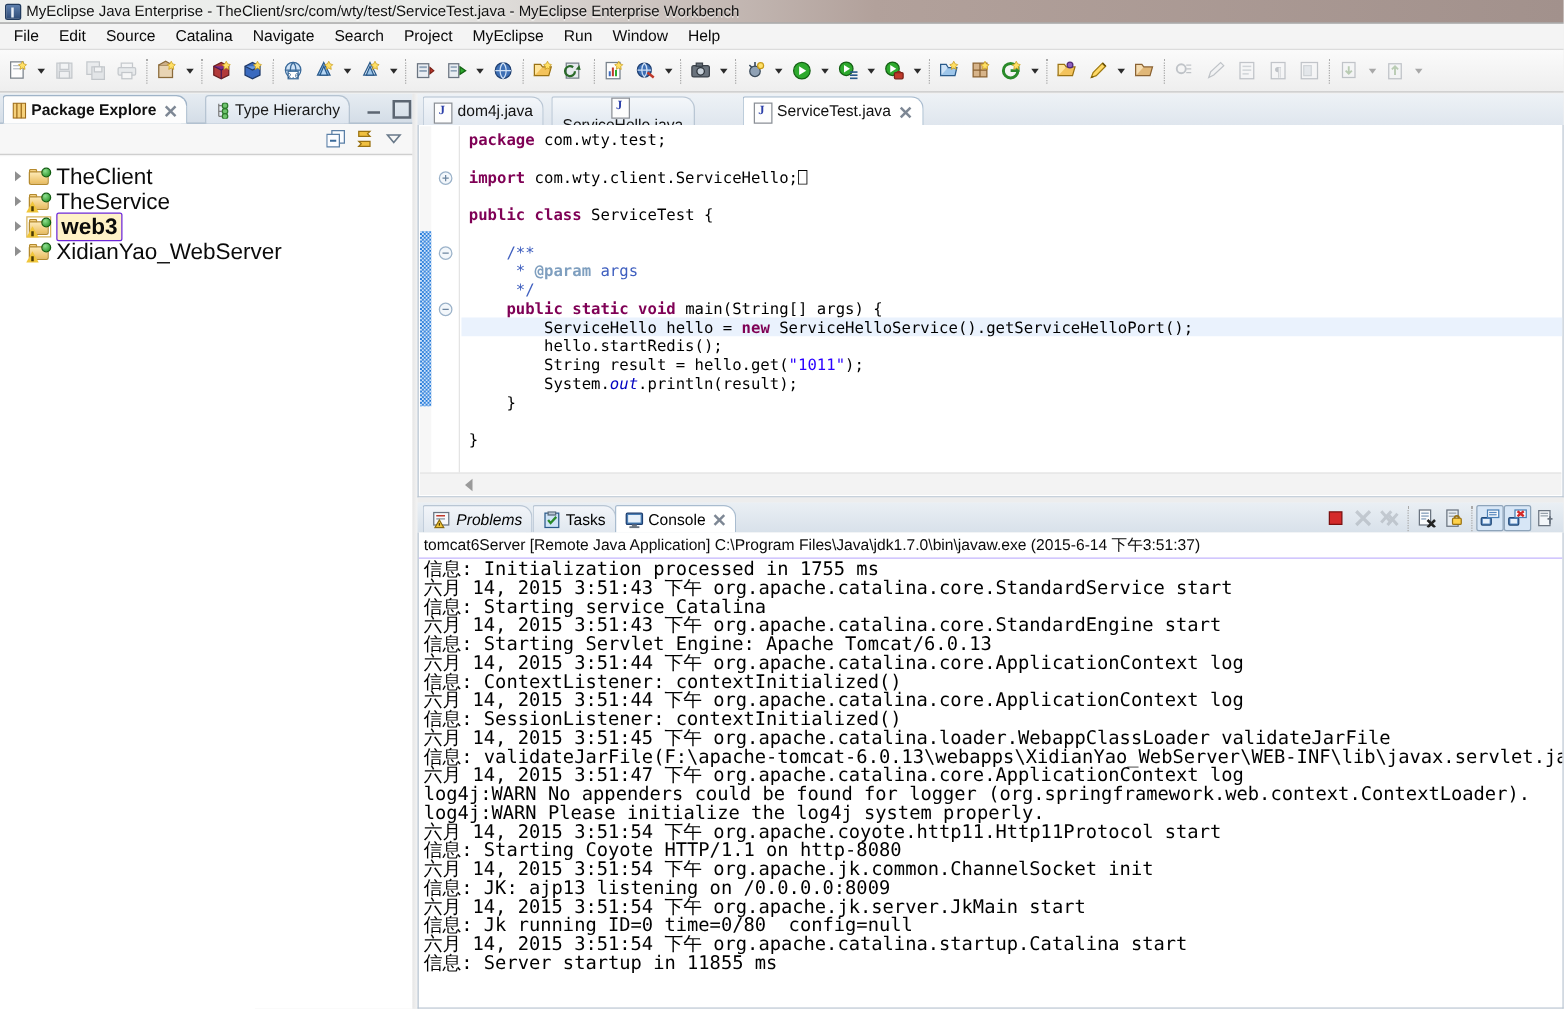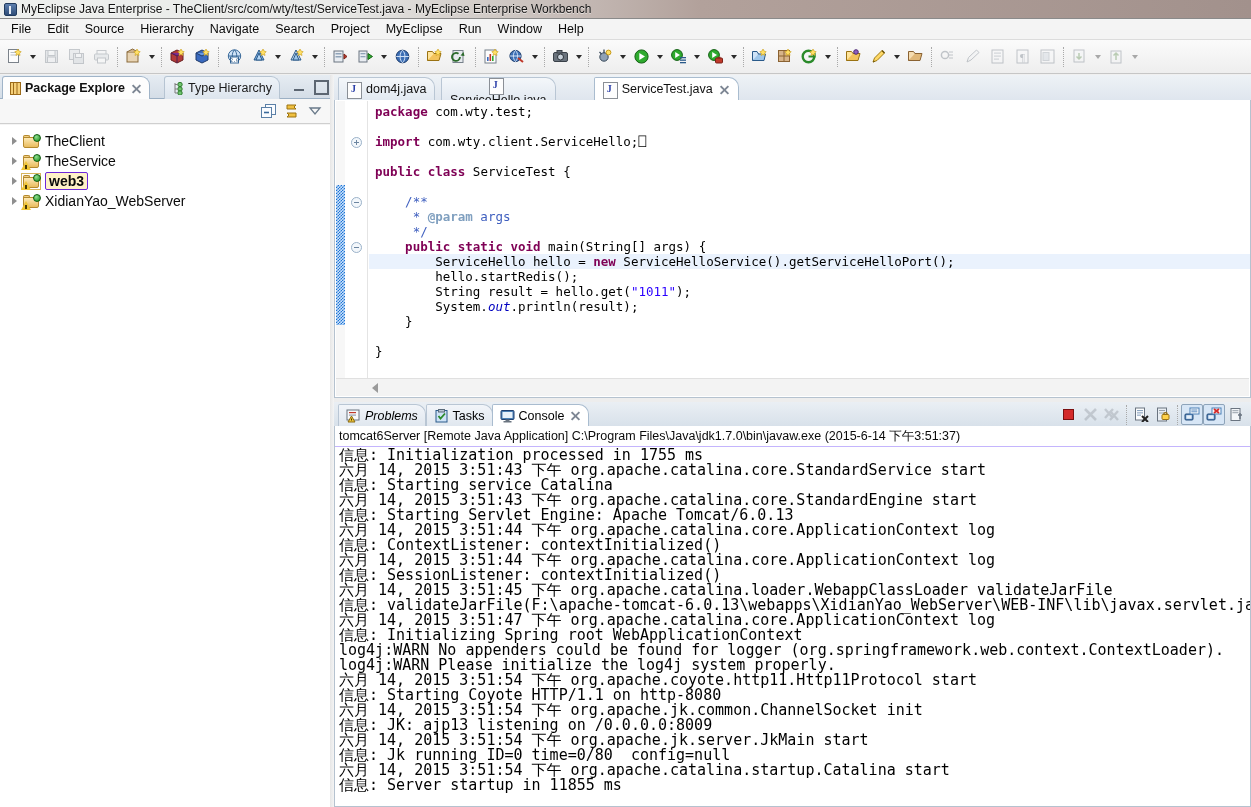--- a/index.html
+++ b/index.html
@@ -123,21 +123,21 @@
     border: 2px solid #5c6672;
   }
 
   .viewtoolbar {
     height: 25px; background: #f7f7f7; border-bottom: 1px solid #cfcfcf;
     display: flex; align-items: center; justify-content: flex-end; padding-right: 5px;
   }
   .vtb { width: 21px; height: 20px; margin-left: 2px; display: flex; align-items: center; justify-content: center; }
 
   .treearea { position: absolute; left: 0; top: 50px; right: 0; bottom: 0; background: #fff; padding-top: 6px; }
-  .trow { height: 20px; display: flex; align-items: center; padding-left: 8px; font-size: 14px; }
+  .trow { height: 20px; display: flex; align-items: center; padding-left: 8px; font-size: 18px; }
   .twist { width: 14px; height: 14px; position: relative; flex: 0 0 auto; }
   .twist::after {
     content: ""; position: absolute; left: 4px; top: 3px;
     width: 0; height: 0;
     border-top: 4px solid transparent; border-bottom: 4px solid transparent;
     border-left: 5px solid #8f8f8f;
   }
   .projicon { width: 18px; height: 15px; position: relative; margin-right: 5px; flex: 0 0 auto; }
   .folderbase {
     position: absolute; left: 1px; top: 3px; width: 16px; height: 11px;
@@ -303,21 +303,21 @@
 
   <div class="titlebar">
     <div class="winicon"></div>
     <div class="ttl">MyEclipse Java Enterprise - TheClient/src/com/wty/test/ServiceTest.java - MyEclipse Enterprise Workbench</div>
   </div>
 
   <div class="menubar" id="menubar">
       <div class="mi">File</div>
       <div class="mi">Edit</div>
       <div class="mi">Source</div>
-      <div class="mi">Hierarchy</div>
+      <div class="mi">Catalina</div>
       <div class="mi">Navigate</div>
       <div class="mi">Search</div>
       <div class="mi">Project</div>
       <div class="mi">MyEclipse</div>
       <div class="mi">Run</div>
       <div class="mi">Window</div>
       <div class="mi">Help</div>
     </div>
 
   <div class="toolbar" id="toolbar">
@@ -835,21 +835,20 @@
               <div class="logline">信息: Starting service Catalina</div>
               <div class="logline">六月 14, 2015 3:51:43 下午 org.apache.catalina.core.StandardEngine start</div>
               <div class="logline">信息: Starting Servlet Engine: Apache Tomcat/6.0.13</div>
               <div class="logline">六月 14, 2015 3:51:44 下午 org.apache.catalina.core.ApplicationContext log</div>
               <div class="logline">信息: ContextListener: contextInitialized()</div>
               <div class="logline">六月 14, 2015 3:51:44 下午 org.apache.catalina.core.ApplicationContext log</div>
               <div class="logline">信息: SessionListener: contextInitialized()</div>
               <div class="logline">六月 14, 2015 3:51:45 下午 org.apache.catalina.loader.WebappClassLoader validateJarFile</div>
               <div class="logline">信息: validateJarFile(F:\apache-tomcat-6.0.13\webapps\XidianYao_WebServer\WEB-INF\lib\javax.servlet.jar) - jar not loaded. See Servl</div>
               <div class="logline">六月 14, 2015 3:51:47 下午 org.apache.catalina.core.ApplicationContext log</div>
-              <div class="logline">信息: Initializing Spring root WebApplicationContext</div>
               <div class="logline">log4j:WARN No appenders could be found for logger (org.springframework.web.context.ContextLoader).</div>
               <div class="logline">log4j:WARN Please initialize the log4j system properly.</div>
               <div class="logline">六月 14, 2015 3:51:54 下午 org.apache.coyote.http11.Http11Protocol start</div>
               <div class="logline">信息: Starting Coyote HTTP/1.1 on http-8080</div>
               <div class="logline">六月 14, 2015 3:51:54 下午 org.apache.jk.common.ChannelSocket init</div>
               <div class="logline">信息: JK: ajp13 listening on /0.0.0.0:8009</div>
               <div class="logline">六月 14, 2015 3:51:54 下午 org.apache.jk.server.JkMain start</div>
               <div class="logline">信息: Jk running ID=0 time=0/80  config=null</div>
               <div class="logline">六月 14, 2015 3:51:54 下午 org.apache.catalina.startup.Catalina start</div>
               <div class="logline">信息: Server startup in 11855 ms</div>

